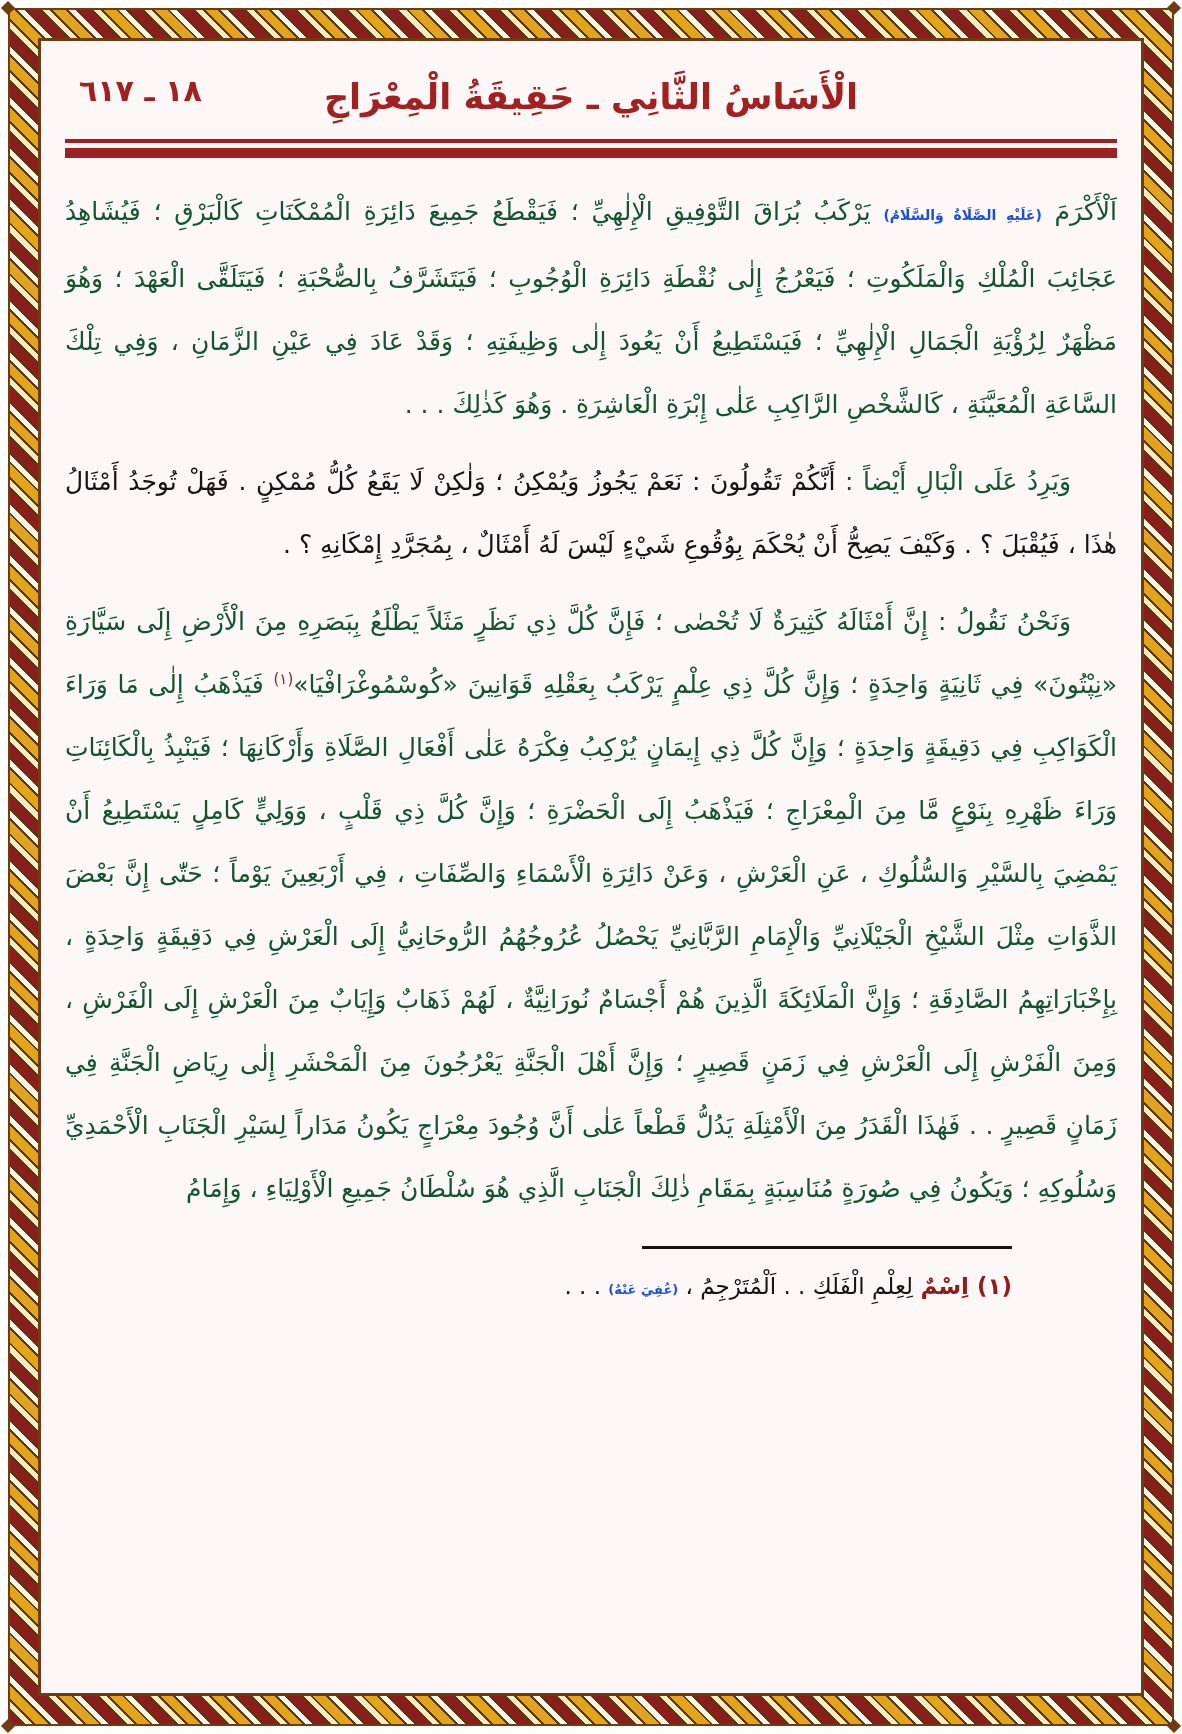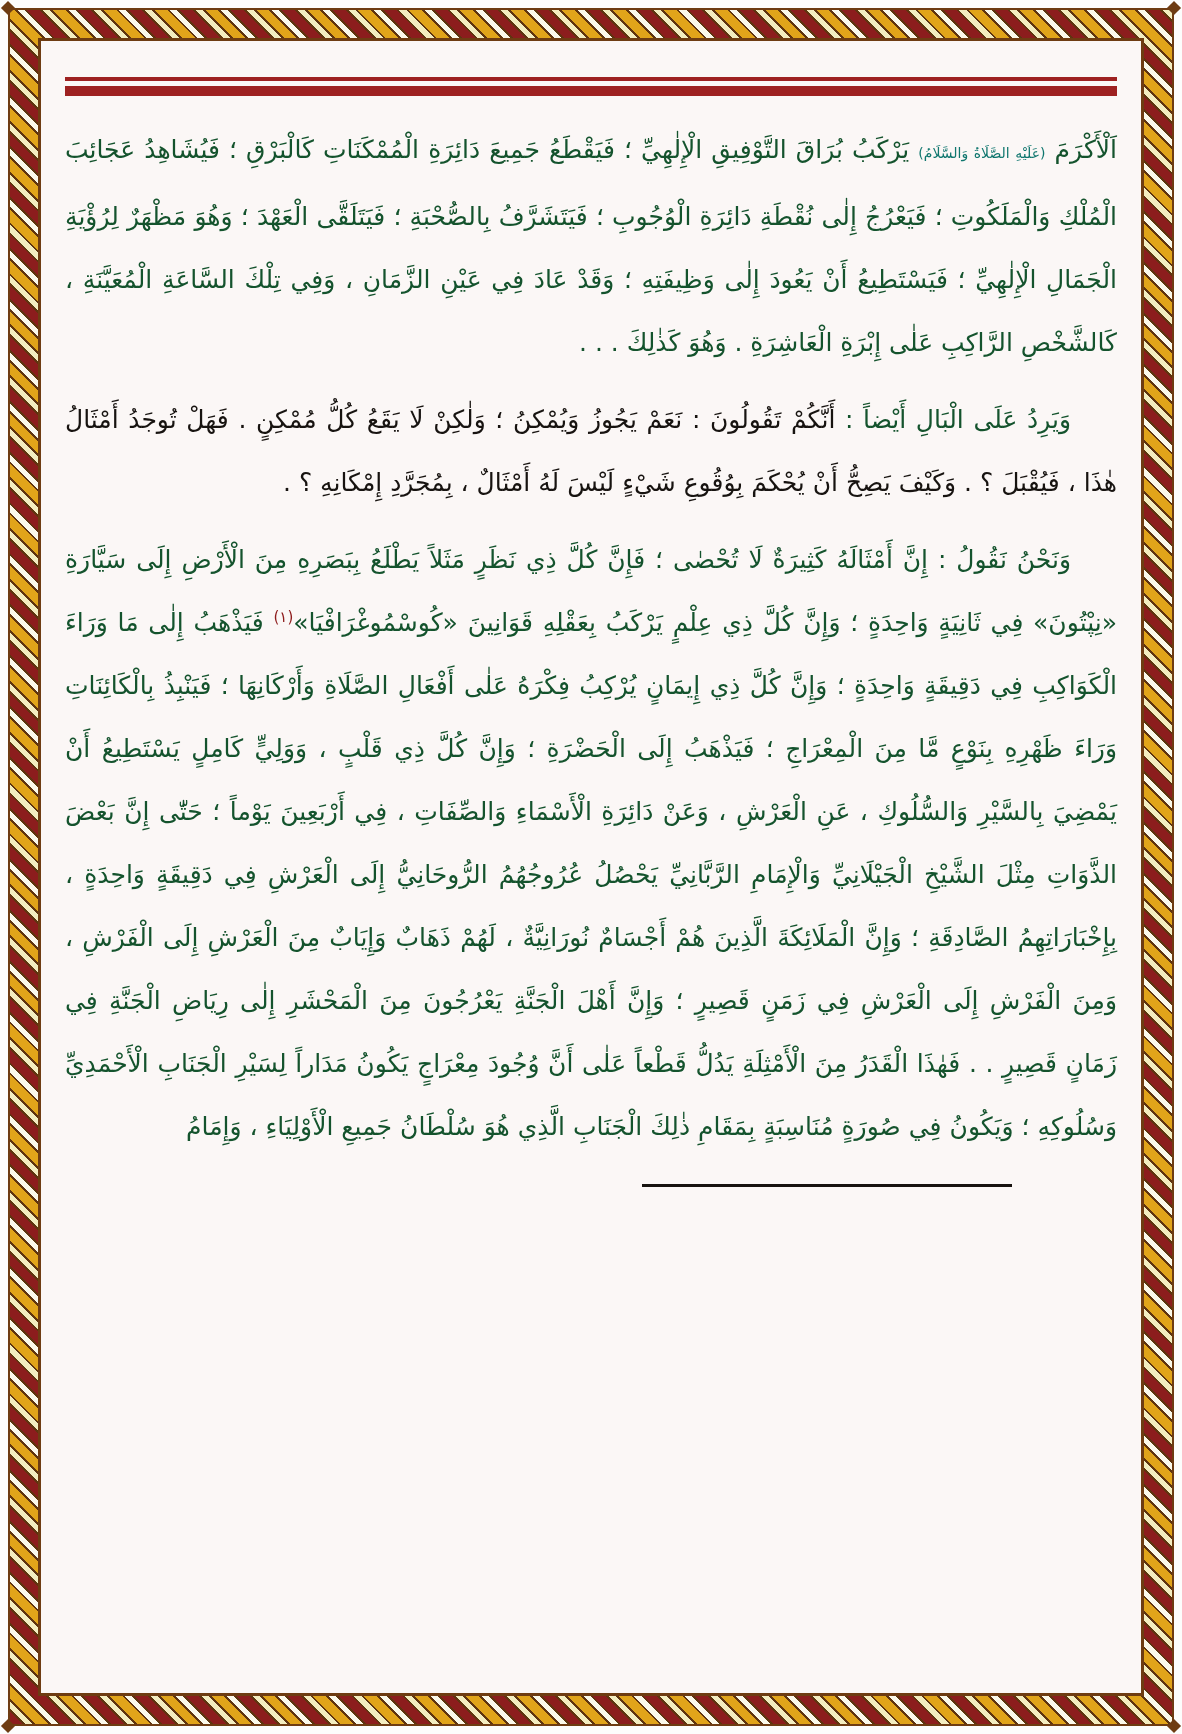--- a/index.html
+++ b/index.html
@@ -59,21 +59,21 @@
     margin-top:22px;
     font-size:25px;line-height:63px;
     text-align:justify;
     color:#8e1c1c;
   }
   p{margin:0 0 14px 0;}
   p.indented{text-indent:46px;}
   .seg-red{color:#14532d;}
   .seg-black{color:#171310;}
   .honorific-stamp{
-    color:#0f766e;font-size:14px;font-weight:normal;
+    color:#1d4ed8;font-size:14px;font-weight:bold;
     letter-spacing:0;white-space:nowrap;
   }
   .footnote-ref{
     color:#8e1c1c;font-size:15px;vertical-align:super;line-height:0;
   }
   
   .footnote-separator{
     width:370px;height:3px;background:#171310;
     margin:26px 105px 0 auto;
   }
@@ -90,29 +90,34 @@
 <body>
 
 <div class="frame"></div>
 <div class="corner tl"></div>
 <div class="corner tr"></div>
 <div class="corner bl"></div>
 <div class="corner br"></div>
 
 <div class="sheet">
 
+  <div class="header">
+    <span class="page-number">١٨ ـ ٦١٧</span>
+    <div class="page-title">الْأَسَاسُ الثَّانِي ـ حَقِيقَةُ الْمِعْرَاجِ</div>
+  </div>
 
   <div class="header-rule"></div>
 
   <div class="body-text">
 
     <p><span class="seg-red">اَلْأَكْرَمَ </span><span class="honorific-stamp">(عَلَيْهِ الصَّلَاةُ وَالسَّلَامُ)</span><span class="seg-red"> يَرْكَبُ بُرَاقَ التَّوْفِيقِ الْإِلٰهِيِّ ؛ فَيَقْطَعُ جَمِيعَ دَائِرَةِ الْمُمْكَنَاتِ كَالْبَرْقِ ؛ فَيُشَاهِدُ عَجَائِبَ الْمُلْكِ وَالْمَلَكُوتِ ؛ فَيَعْرُجُ إِلٰى نُقْطَةِ دَائِرَةِ الْوُجُوبِ ؛ فَيَتَشَرَّفُ بِالصُّحْبَةِ ؛ فَيَتَلَقَّى الْعَهْدَ ؛ وَهُوَ مَظْهَرٌ لِرُؤْيَةِ الْجَمَالِ الْإِلٰهِيِّ ؛ فَيَسْتَطِيعُ أَنْ يَعُودَ إِلٰى وَظِيفَتِهِ ؛ وَقَدْ عَادَ فِي عَيْنِ الزَّمَانِ ، وَفِي تِلْكَ السَّاعَةِ الْمُعَيَّنَةِ ، كَالشَّخْصِ الرَّاكِبِ عَلٰى إِبْرَةِ الْعَاشِرَةِ . وَهُوَ كَذٰلِكَ . . .</span></p>
 
     <p class="indented"><span class="seg-red">وَيَرِدُ عَلَى الْبَالِ أَيْضاً : </span><span class="seg-black">أَنَّكُمْ تَقُولُونَ : نَعَمْ يَجُوزُ وَيُمْكِنُ ؛ وَلٰكِنْ لَا يَقَعُ كُلُّ مُمْكِنٍ . فَهَلْ تُوجَدُ أَمْثَالُ هٰذَا ، فَيُقْبَلَ ؟ . وَكَيْفَ يَصِحُّ أَنْ يُحْكَمَ بِوُقُوعِ شَيْءٍ لَيْسَ لَهُ أَمْثَالٌ ، بِمُجَرَّدِ إِمْكَانِهِ ؟ .</span></p>
 
     <p class="indented"><span class="seg-red">وَنَحْنُ نَقُولُ : إِنَّ أَمْثَالَهُ كَثِيرَةٌ لَا تُحْصٰى ؛ فَإِنَّ كُلَّ ذِي نَظَرٍ مَثَلاً يَطْلَعُ بِبَصَرِهِ مِنَ الْأَرْضِ إِلَى سَيَّارَةِ «نِپْتُونَ» فِي ثَانِيَةٍ وَاحِدَةٍ ؛ وَإِنَّ كُلَّ ذِي عِلْمٍ يَرْكَبُ بِعَقْلِهِ قَوَانِينَ «كُوسْمُوغْرَافْيَا»</span><span class="footnote-ref">(١)</span><span class="seg-red"> فَيَذْهَبُ إِلٰى مَا وَرَاءَ الْكَوَاكِبِ فِي دَقِيقَةٍ وَاحِدَةٍ ؛ وَإِنَّ كُلَّ ذِي إِيمَانٍ يُرْكِبُ فِكْرَهُ عَلٰى أَفْعَالِ الصَّلَاةِ وَأَرْكَانِهَا ؛ فَيَنْبِذُ بِالْكَائِنَاتِ وَرَاءَ ظَهْرِهِ بِنَوْعٍ مَّا مِنَ الْمِعْرَاجِ ؛ فَيَذْهَبُ إِلَى الْحَضْرَةِ ؛ وَإِنَّ كُلَّ ذِي قَلْبٍ ، وَوَلِيٍّ كَامِلٍ يَسْتَطِيعُ أَنْ يَمْضِيَ بِالسَّيْرِ وَالسُّلُوكِ ، عَنِ الْعَرْشِ ، وَعَنْ دَائِرَةِ الْأَسْمَاءِ وَالصِّفَاتِ ، فِي أَرْبَعِينَ يَوْماً ؛ حَتّٰى إِنَّ بَعْضَ الذَّوَاتِ مِثْلَ الشَّيْخِ الْجَيْلَانِيِّ وَالْإِمَامِ الرَّبَّانِيِّ يَحْصُلُ عُرُوجُهُمُ الرُّوحَانِيُّ إِلَى الْعَرْشِ فِي دَقِيقَةٍ وَاحِدَةٍ ، بِإِخْبَارَاتِهِمُ الصَّادِقَةِ ؛ وَإِنَّ الْمَلَائِكَةَ الَّذِينَ هُمْ أَجْسَامٌ نُورَانِيَّةٌ ، لَهُمْ ذَهَابٌ وَإِيَابٌ مِنَ الْعَرْشِ إِلَى الْفَرْشِ ، وَمِنَ الْفَرْشِ إِلَى الْعَرْشِ فِي زَمَنٍ قَصِيرٍ ؛ وَإِنَّ أَهْلَ الْجَنَّةِ يَعْرُجُونَ مِنَ الْمَحْشَرِ إِلٰى رِيَاضِ الْجَنَّةِ فِي زَمَانٍ قَصِيرٍ . . فَهٰذَا الْقَدَرُ مِنَ الْأَمْثِلَةِ يَدُلُّ قَطْعاً عَلٰى أَنَّ وُجُودَ مِعْرَاجٍ يَكُونُ مَدَاراً لِسَيْرِ الْجَنَابِ الْأَحْمَدِيِّ وَسُلُوكِهِ ؛ وَيَكُونُ فِي صُورَةٍ مُنَاسِبَةٍ بِمَقَامِ ذٰلِكَ الْجَنَابِ الَّذِي هُوَ سُلْطَانُ جَمِيعِ الْأَوْلِيَاءِ ، وَإِمَامُ</span></p>
 
   </div>
 
   <div class="footnote-separator"></div>
 
+  <div class="footnote"><span class="seg-red">(١) اِسْمٌ</span><span class="seg-black"> لِعِلْمِ الْفَلَكِ . . اَلْمُتَرْجِمُ ، </span><span class="honorific-stamp">(عُفِيَ عَنْهُ)</span><span class="seg-black"> . . .</span></div>
 
 </div>
 
 </body></html>

